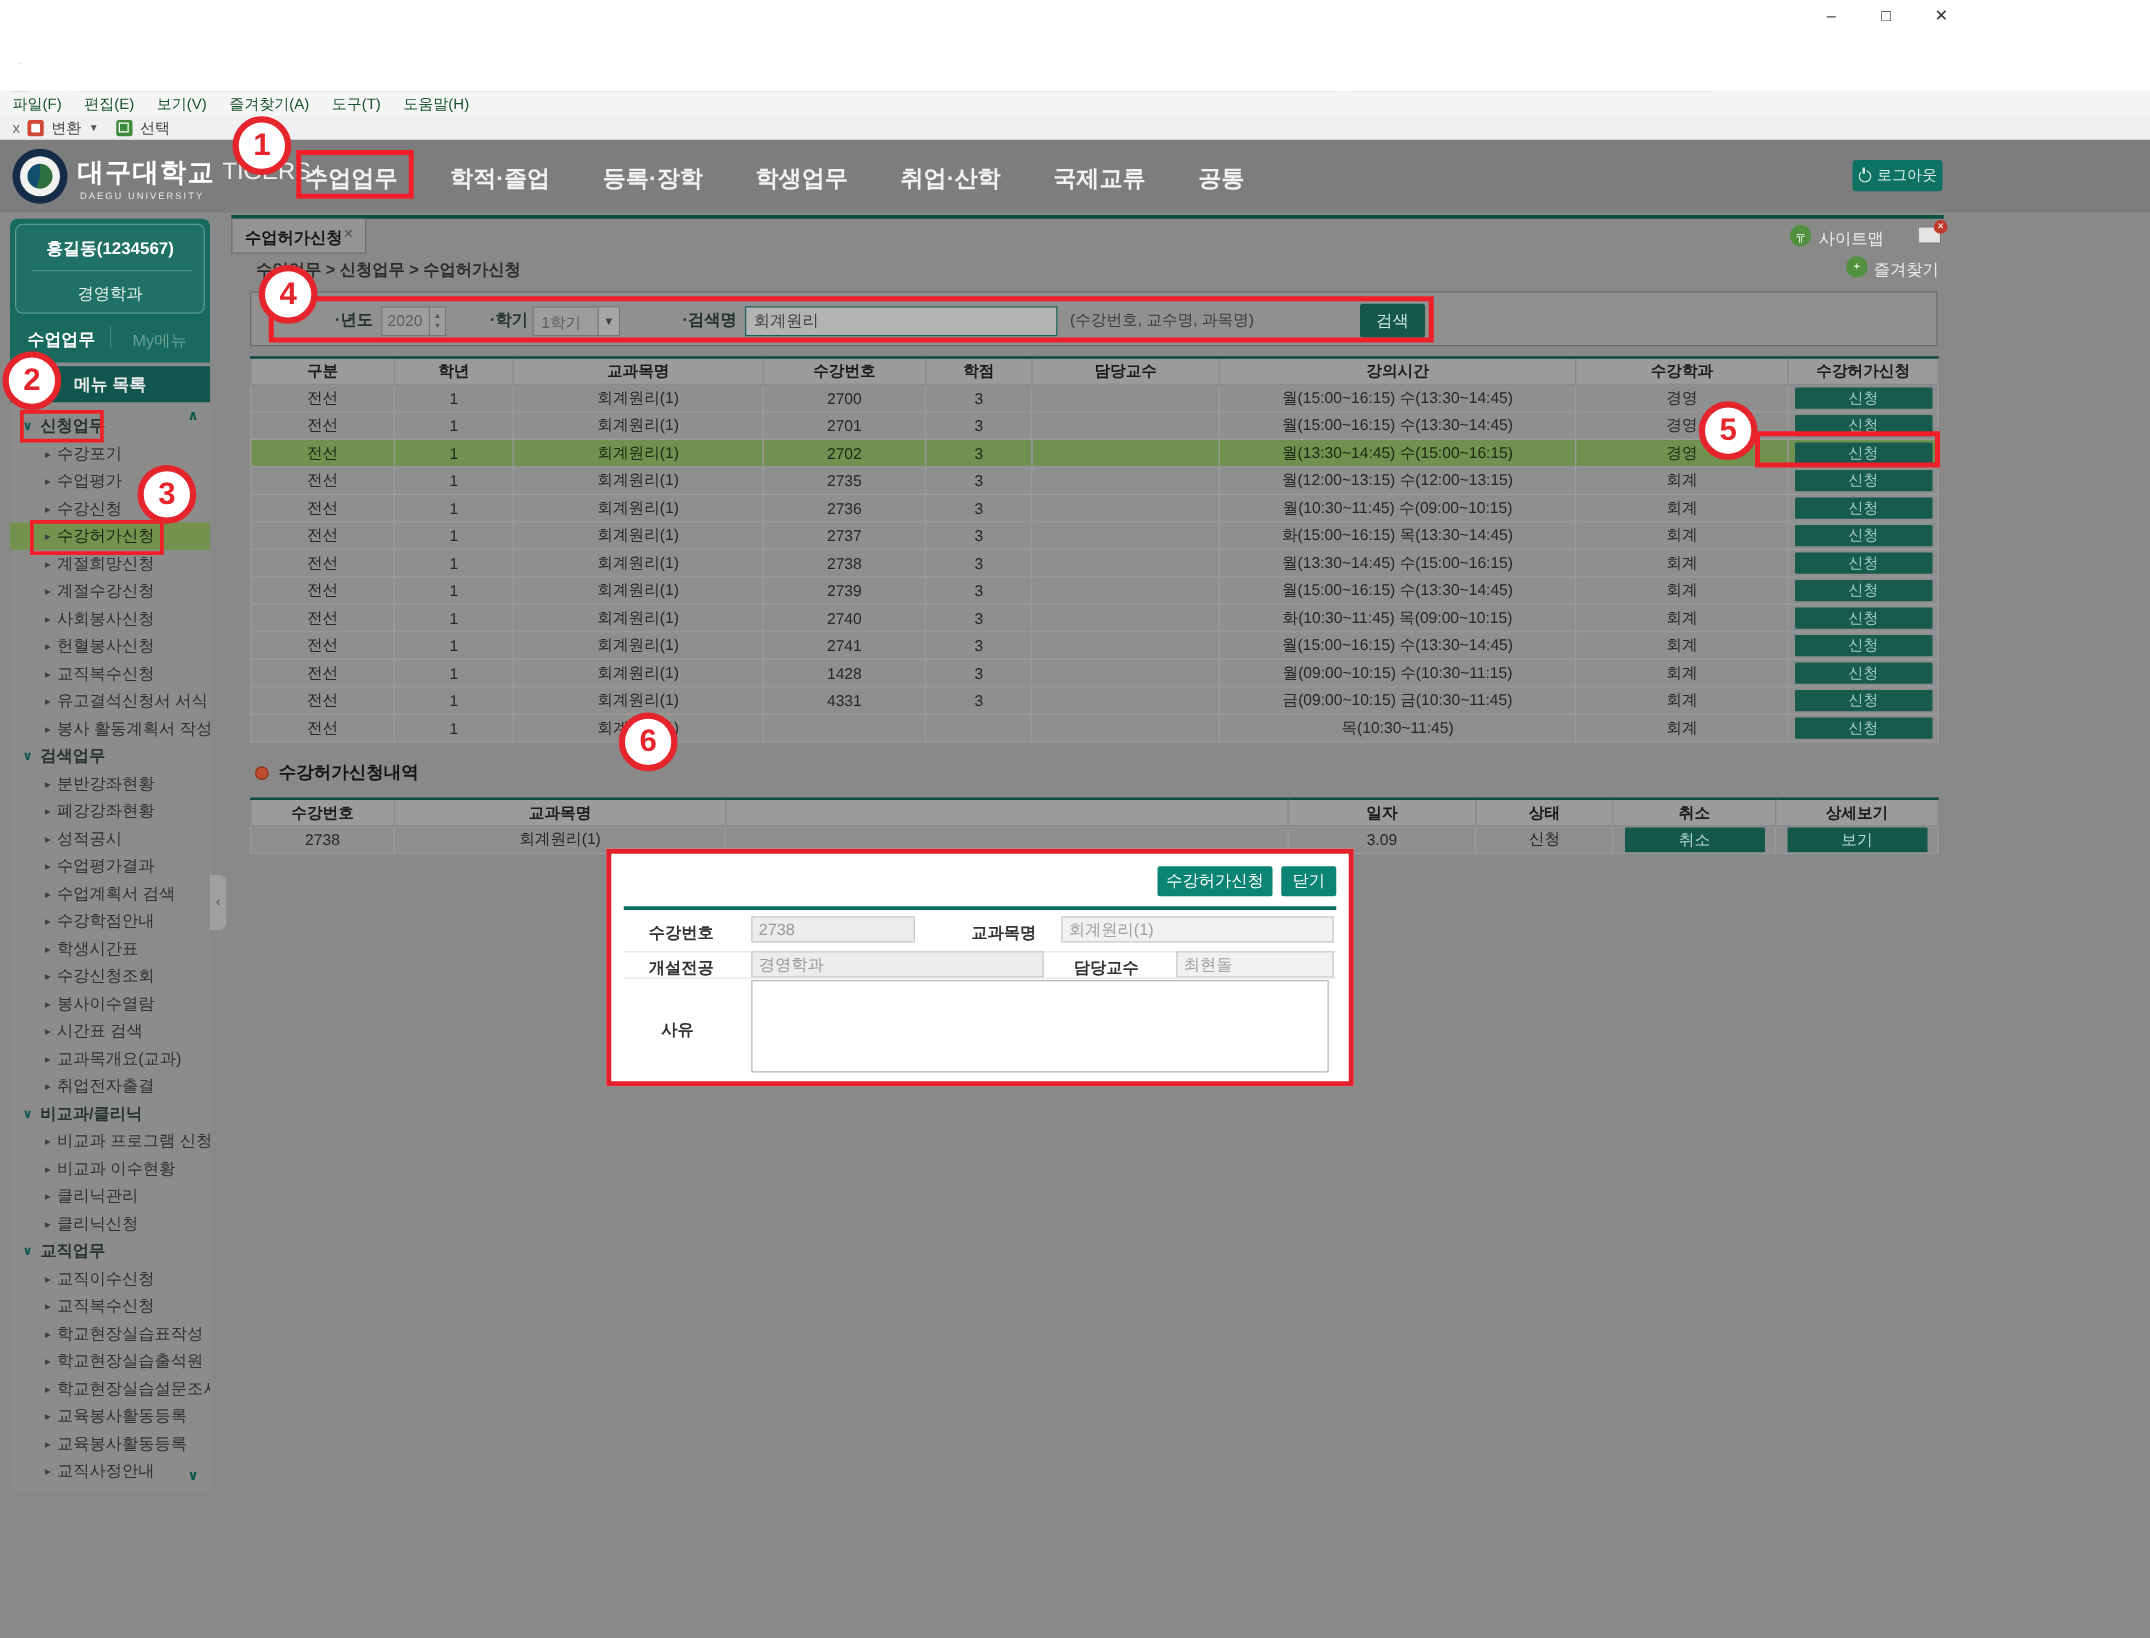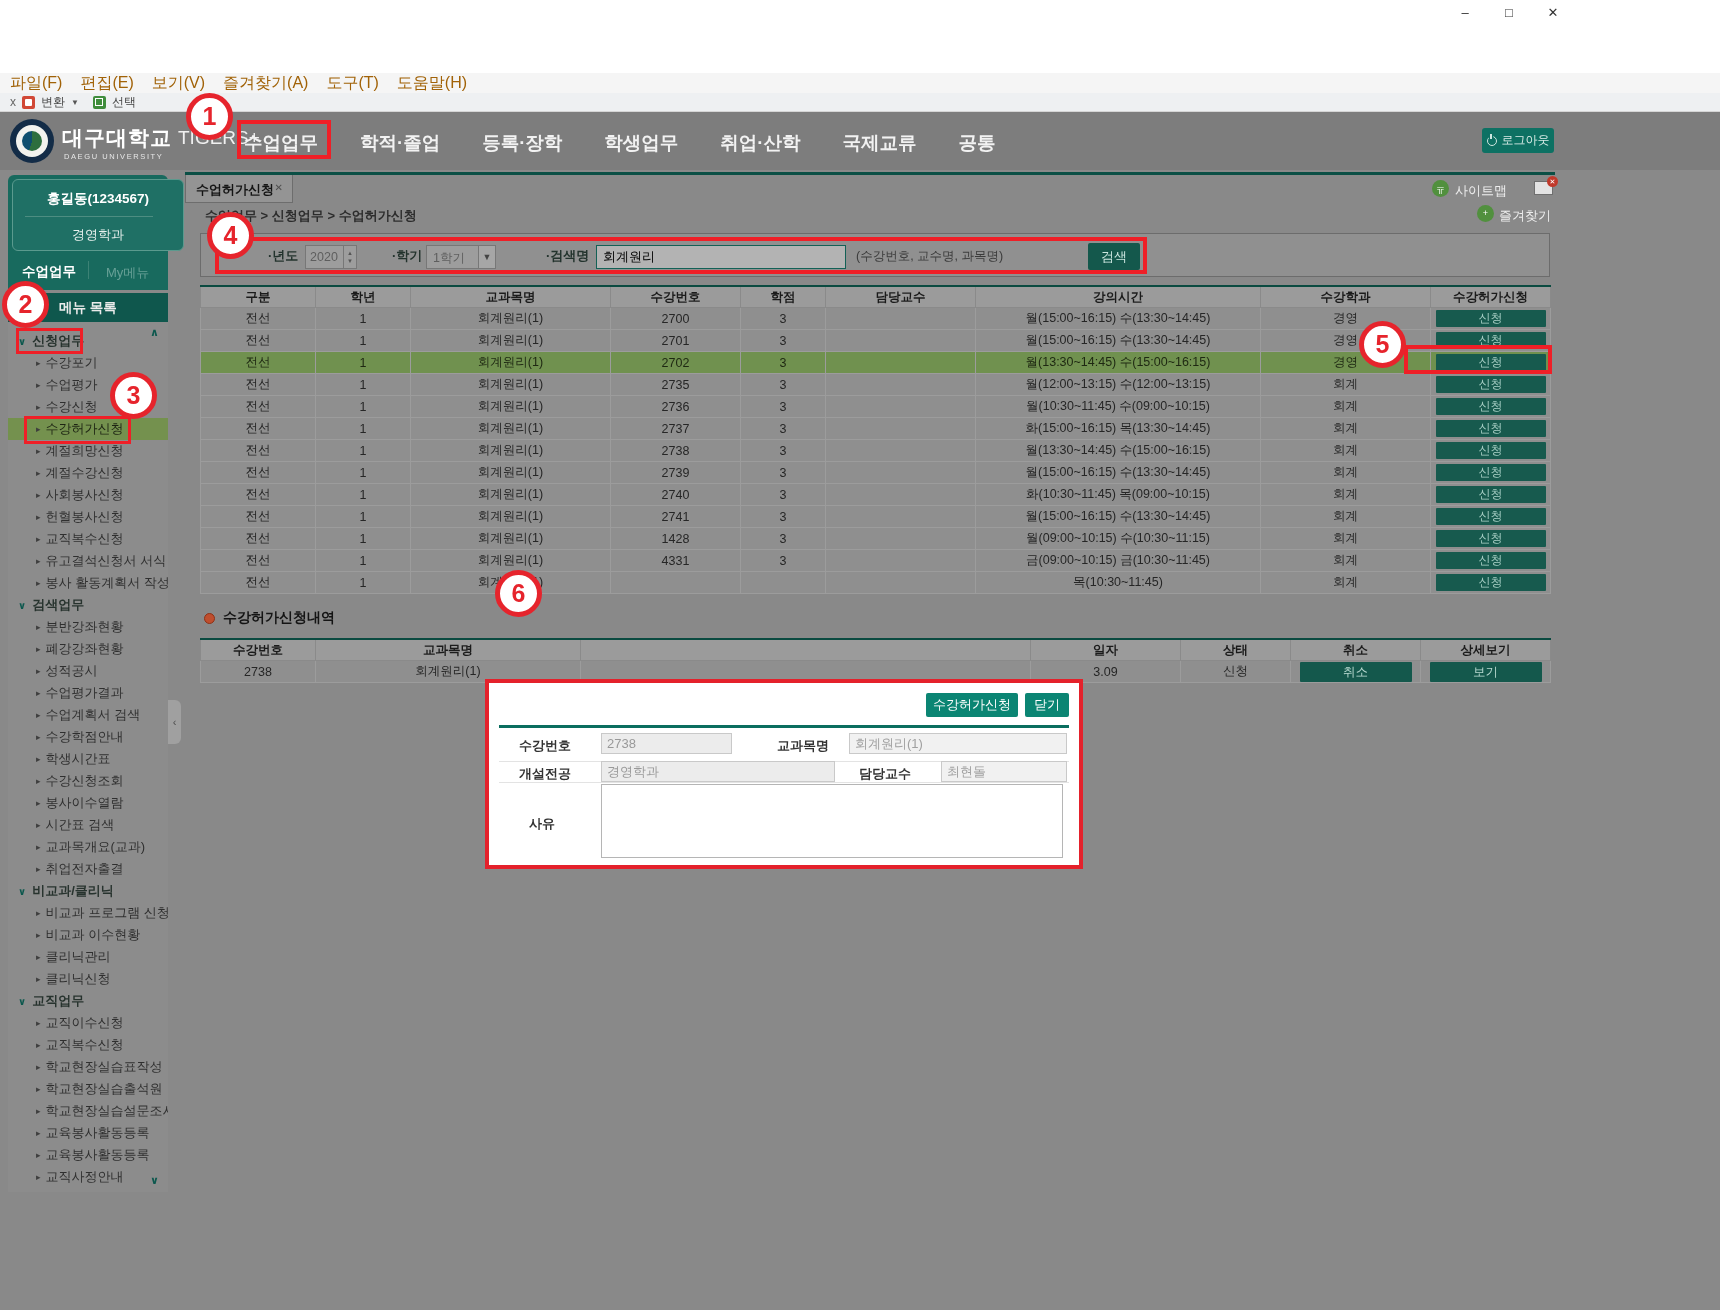--- a/index.html
+++ b/index.html
@@ -27,21 +27,21 @@
   .bico{top:28px;width:20px;height:20px;font-size:15px;color:#555;text-align:center;line-height:20px;}
   .smiley{color:#e8a33d;font-size:17px;}
   .tabsrow{left:0;top:51px;width:1720px;height:22px;background:#fff;}
   .btab{top:51px;height:22px;box-sizing:border-box;font-size:11.5px;color:#333;line-height:20px;white-space:nowrap;overflow:hidden;}
   .btab1{left:8px;width:168px;background:#dde3ea;border:1px solid #c2c8d0;padding-left:5px;}
   .btab2{left:178px;width:190px;background:#fbfbfb;border:1px solid #b9b9b9;padding-left:5px;}
   .btabx{position:absolute;right:20px;top:0;color:#777;font-size:10px;}
   .newtab{left:372px;top:54px;width:14px;height:16px;background:#fff;border:1px solid #b5b5b5;box-sizing:border-box;}
   .newtab::after{content:"✱";position:absolute;left:-3px;top:-5px;color:#e8a33d;font-size:8px;}
   .menubar{left:0;top:73px;width:1720px;height:20px;background:#f5f5f5;display:flex;gap:18px;padding-left:10px;box-sizing:border-box;align-items:center;}
-  .menubar span{font-size:16px;color:#a16207;}
+  .menubar span{font-size:12px;color:#14532d;}
   .addonbar{left:0;top:93px;width:1720px;height:19px;background:#eef0f2;border-bottom:1px solid #d5d5d5;box-sizing:border-box;display:flex;align-items:center;gap:6px;padding-left:10px;font-size:12px;color:#444;}
   .convico{width:13px;height:13px;background:#d14836;display:inline-block;border-radius:2px;position:relative;}
   .convico::after{content:"";position:absolute;left:3px;top:3px;width:7px;height:7px;background:#fff;border-radius:1px;}
   .selico{width:13px;height:13px;background:#3f8d3c;display:inline-block;border-radius:2px;position:relative;}
   .selico::after{content:"";position:absolute;left:2px;top:2px;width:8px;height:8px;border:1.5px solid #fff;box-sizing:border-box;}
   
   .app{left:0;top:112px;width:1720px;height:1198px;background:#898989;}
   .appheader{left:0;top:0;width:1720px;height:58px;background:#7d7d7d;}
   .emblem{left:10px;top:7px;width:44px;height:44px;border-radius:50%;background:#132c47;}
   .emblem::before{content:"";position:absolute;left:6px;top:6px;width:32px;height:32px;border-radius:50%;background:#f2f2ee;}
@@ -49,21 +49,21 @@
   .uniname{left:62px;top:12px;font-size:21px;font-weight:bold;color:#fff;letter-spacing:1px;}
   .brand{left:178px;top:15px;font-size:19px;color:#f0f0f0;}
   .brandsub{left:64px;top:40px;font-size:7.5px;color:#e7e7e7;letter-spacing:1.6px;}
   .mainnav{left:244px;top:18px;display:flex;gap:42px;}
   .mainnav span{font-size:18.5px;font-weight:bold;color:#f2f2f2;white-space:nowrap;}
   .logoutbtn{left:1482px;top:16px;width:72px;height:25px;background:#0d7163;border-radius:3px;color:#d9ece7;font-size:12px;display:flex;align-items:center;justify-content:center;gap:5px;}
   .pwr{width:10px;height:10px;border:1.6px solid #cfe7e1;border-radius:50%;position:relative;box-sizing:border-box;}
   .pwr::before{content:"";position:absolute;left:2.6px;top:-3px;width:1.6px;height:5px;background:#cfe7e1;box-shadow:0 0 0 1.2px #0d7163;}
   
   .sidepanel{left:8px;top:63px;width:160px;height:115px;background:#186a5e;border-radius:6px 6px 0 0;}
-  .usercard{position:absolute;left:4px;top:4px;width:172px;height:72px;background:#1f7065;border:1px solid #5b9a8e;border-radius:6px;box-sizing:border-box;}
+  .usercard{position:absolute;left:4px;top:4px;width:152px;height:72px;background:#1f7065;border:1px solid #5b9a8e;border-radius:6px;box-sizing:border-box;}
   .uname{position:absolute;left:0;top:10px;width:100%;text-align:center;font-size:13.5px;font-weight:bold;color:#fff;}
   .udivider{position:absolute;left:12px;top:36px;width:128px;height:1px;background:#4d8d81;}
   .udept{position:absolute;left:0;top:46px;width:100%;text-align:center;font-size:13px;color:#e8f1ee;}
   .sidetab1{position:absolute;left:14px;top:88px;font-size:13.5px;font-weight:bold;color:#fff;}
   .sidetabdiv{position:absolute;left:80px;top:86px;width:1px;height:18px;background:#3c8275;}
   .sidetab2{position:absolute;left:98px;top:89px;font-size:13px;color:#67a096;}
   .menutitle{left:8px;top:181px;width:160px;height:29px;background:#0f574d;color:#ebebeb;font-size:13.5px;font-weight:bold;text-align:center;line-height:29px;}
   .tree{left:8px;top:210px;width:160px;height:870px;background:#8c8c8c;overflow:hidden;padding-top:8px;box-sizing:border-box;}
   .tree-section{height:22px;display:flex;align-items:center;gap:6px;padding-left:10px;}
   .sec-arrow{color:#0d584e;font-size:10px;font-weight:bold;}
@@ -87,21 +87,21 @@
   .breadcrumb{left:205px;top:95px;font-size:13px;color:#2c2c2c;font-weight:bold;}
   
   .searchpanel{left:200px;top:121px;width:1350px;height:44px;background:#909090;border:1px solid #6c6c6c;box-sizing:border-box;}
   .slbl{top:135px;font-size:13px;font-weight:bold;color:#23332d;}
   .yearbox{left:305px;top:133px;width:52px;height:24px;background:#9d9d9d;border:1px solid #777;box-sizing:border-box;}
   .yearbox .val{position:absolute;left:0;top:4px;width:36px;text-align:center;font-size:12.5px;color:#5e5e5e;}
   .spin{position:absolute;right:0;top:0;width:13px;height:22px;border-left:1px solid #777;font-size:6px;color:#555;text-align:center;line-height:8px;padding-top:3px;box-sizing:border-box;}
   .sembox{left:426px;top:133px;width:70px;height:24px;background:#9d9d9d;border:1px solid #777;box-sizing:border-box;}
   .sembox .val{position:absolute;left:6px;top:4px;font-size:12.5px;color:#5e5e5e;}
   .ddarrow{position:absolute;right:0;top:0;width:16px;height:22px;border-left:1px solid #777;background:#a6a6a6;color:#444;font-size:9px;text-align:center;line-height:22px;}
-  .kwinput{left:596px;top:133px;width:250px;height:24px;background:#b3b3b3;border:1px solid #136156;box-sizing:border-box;font-size:13px;color:#000000;padding-left:6px;font-family:inherit;}
+  .kwinput{left:596px;top:133px;width:250px;height:24px;background:#b3b3b3;border:1px solid #136156;box-sizing:border-box;font-size:13px;color:#404040;padding-left:6px;font-family:inherit;}
   .hint{left:856px;top:136px;font-size:12.5px;color:#3b3b3b;}
   .searchbtn{left:1088px;top:131px;width:52px;height:27px;background:#14584c;color:#cde7e0;font-size:13px;text-align:center;line-height:27px;border-radius:2px;}
   
   table.grid{position:absolute;border-collapse:collapse;table-layout:fixed;}
   .coursetbl{left:200px;top:173px;width:1350px;}
   .histtbl{left:200px;top:526px;width:1350px;}
   table.grid th{background:#9b9b9b;border:1px solid #8a8a8a;border-top:2px solid #0a4a40;font-size:12.5px;font-weight:bold;color:#1b1b1b;height:20px;padding:0;}
   table.grid td{background:#8f8f8f;border:1px solid #9c9c9c;font-size:12.5px;color:#262626;text-align:center;height:21px;padding:0;white-space:nowrap;overflow:hidden;}
   table.grid tr.hl td{background:#70914f;color:#1e2812;}
   .histtbl td{height:27px;background:#6e9150;color:#1f1f1f;}

